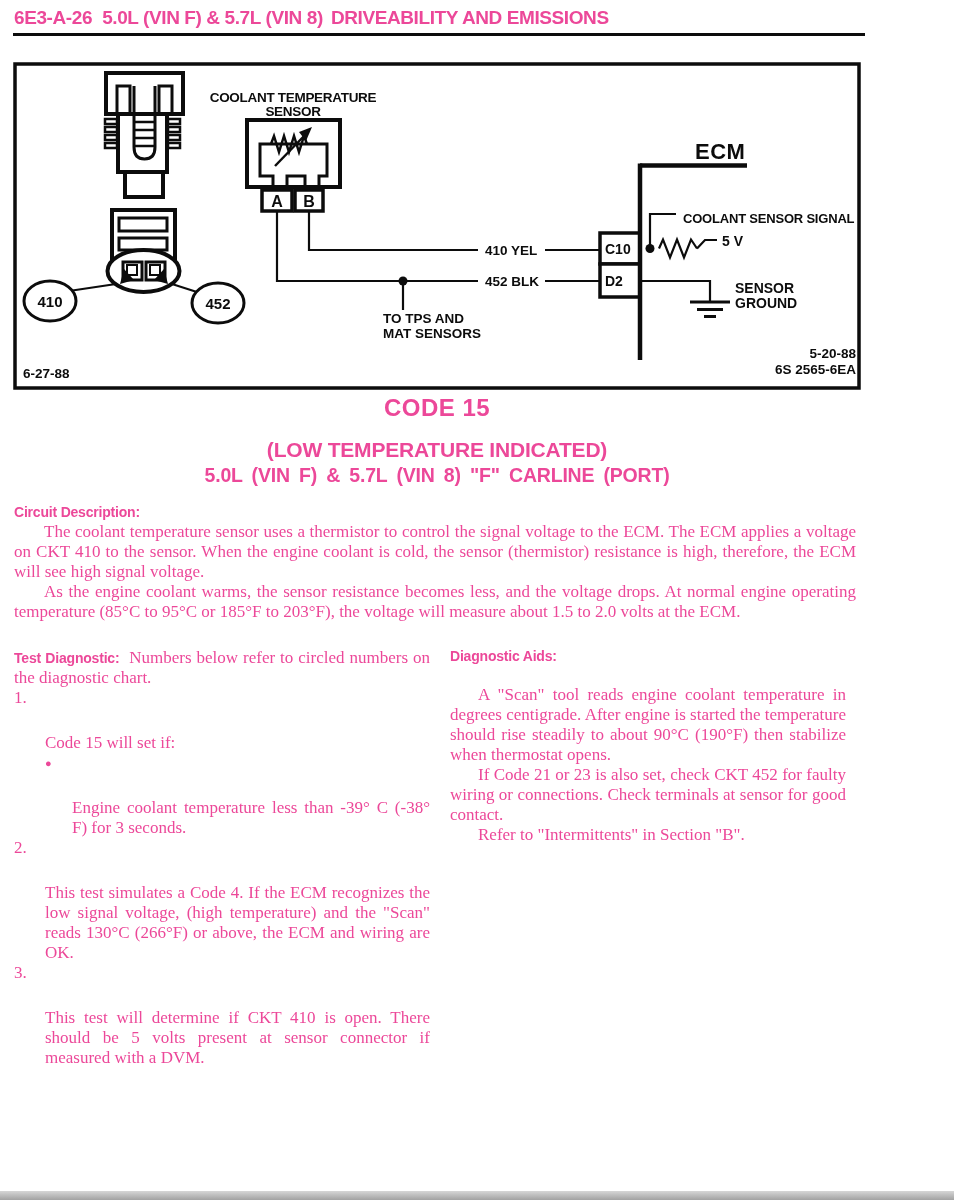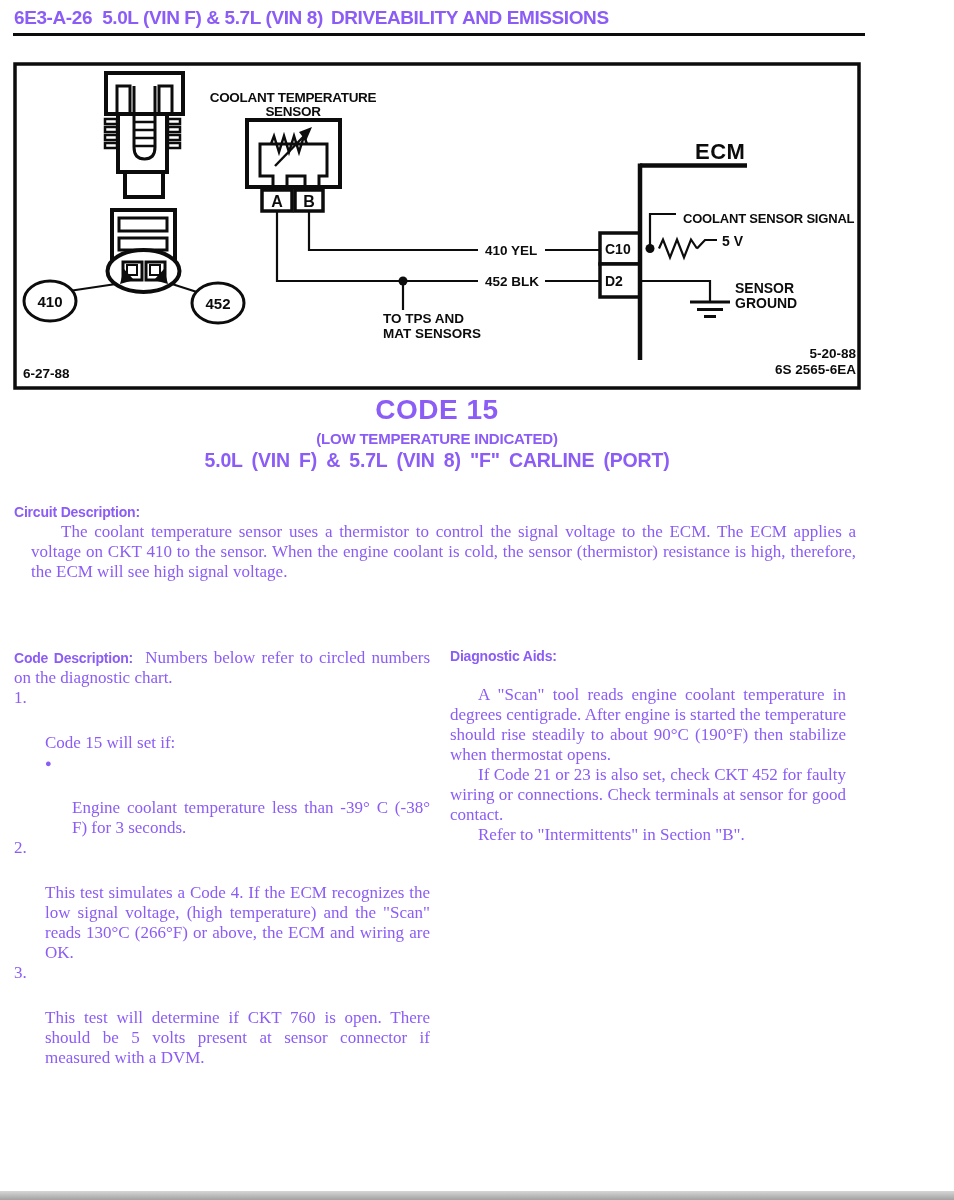--- a/index.html
+++ b/index.html
@@ -1,42 +1,42 @@
 <!DOCTYPE html>
 <html><head>
 <meta charset="utf-8">
 <style>
   html,body { margin:0; padding:0; background:#ffffff; }
   .page {
     position:relative; width:954px; height:1200px; background:#fff;
-    font-family:"Liberation Sans", sans-serif; color:#8b5cf6; overflow:hidden;
+    font-family:"Liberation Sans", sans-serif; color:#ec4899; overflow:hidden;
   }
   
   .hdr {
     position:absolute; left:14px; top:7px; width:900px;
     font-weight:bold; font-size:19px; letter-spacing:-0.4px; white-space:nowrap;
   }
   .hdr .gap1 { display:inline-block; width:10px; }
   .hdr .gap2 { display:inline-block; width:8px; }
   .hdr-rule { position:absolute; left:13px; top:33px; width:852px; height:3px; background:#0c0c0c; }
 
   
   .diagram { position:absolute; left:13px; top:62px; width:848px; height:328px; }
   svg text { font-family:"Liberation Sans", sans-serif; font-weight:bold; fill:#0c0c0c; }
 
   
   .titles { position:absolute; left:13px; top:394px; width:848px; text-align:center; font-weight:bold; }
-  .code15 { font-size:28px; letter-spacing:0.5px; margin-bottom:4px; }
+  .code15 { font-size:24px; letter-spacing:0.5px; margin-bottom:16px; }
   .t1 { font-size:20.5px; letter-spacing:-0.2px; }
-  .t2 { font-size:15px; letter-spacing:-0.2px; margin-top:1px; }
+  .t2 { font-size:21px; letter-spacing:-0.2px; margin-top:1px; }
   .t3 { font-size:19.5px; letter-spacing:-0.2px; word-spacing:4px; margin-top:2px; }
   .sect-h { font-size:14px; font-weight:bold; letter-spacing:-0.2px; }
   .circuit { position:absolute; left:14px; top:504px; width:842px; }
   .circuit p, .colL p, .colR p, .li { font-family:"Liberation Serif", serif; font-size:17px; line-height:20px; margin:0; text-align:justify; }
-  .circuit p { text-indent:30px;margin-left:17px; }
+  .circuit p { text-indent:30px; }
   .circuit .sect-h { margin-bottom:2px; }
 
   .cols { position:absolute; left:14px; top:648px; width:842px; display:flex; }
   .colL { width:416px; }
   .colR { width:396px; margin-left:20px; }
   .colR .sect-h { margin-bottom:21px; }
   .colR p { text-indent:28px; }
   .intro .sect-h { font-family:"Liberation Sans", sans-serif; }
   .li { display:flex; }
   .li .num { flex:0 0 31px; }
@@ -160,40 +160,41 @@
 
   <div class="titles">
     <div class="code15">CODE 15</div>
     <div class="t2">(LOW TEMPERATURE INDICATED)</div>
     <div class="t3">5.0L (VIN F) &amp; 5.7L (VIN 8) "F" CARLINE (PORT)</div>
   </div>
 
   <div class="circuit">
     <div class="sect-h">Circuit Description:</div>
     <p>The coolant temperature sensor uses a thermistor to control the signal voltage to the ECM. The ECM applies a voltage on CKT 410 to the sensor. When the engine coolant is cold, the sensor (thermistor) resistance is high, therefore, the ECM will see high signal voltage.</p>
+    <p>As the engine coolant warms, the sensor resistance becomes less, and the voltage drops. At normal engine operating temperature (85°C to 95°C or 185°F to 203°F), the voltage will measure about 1.5 to 2.0 volts at the ECM.</p>
   </div>
 
   <div class="cols">
     <div class="colL">
-      <p class="intro"><span class="sect-h">Code Description:</span>&nbsp; <span>Numbers below refer to circled numbers on the diagnostic chart.</span></p>
+      <p class="intro"><span class="sect-h">Test Diagnostic:</span>&nbsp; <span>Numbers below refer to circled numbers on the diagnostic chart.</span></p>
       <div class="li">
         <span class="num">1.</span>
         <span class="txt">Code 15 will set if:</span>
       </div>
       <div class="li sub">
         <span class="bul">●</span>
         <span class="txt">Engine coolant temperature less than -39° C (-38° F) for 3 seconds.</span>
       </div>
       <div class="li">
         <span class="num">2.</span>
         <span class="txt">This test simulates a Code 4. If the ECM recognizes the low signal voltage, (high temperature) and the "Scan" reads 130°C (266°F) or above, the ECM and wiring are OK.</span>
       </div>
       <div class="li">
         <span class="num">3.</span>
-        <span class="txt">This test will determine if CKT 760 is open. There should be 5 volts present at sensor connector if measured with a DVM.</span>
+        <span class="txt">This test will determine if CKT 410 is open. There should be 5 volts present at sensor connector if measured with a DVM.</span>
       </div>
     </div>
     <div class="colR">
       <div class="sect-h">Diagnostic Aids:</div>
       <p>A "Scan" tool reads engine coolant temperature in degrees centigrade. After engine is started the temperature should rise steadily to about 90°C (190°F) then stabilize when thermostat opens.</p>
       <p>If Code 21 or 23 is also set, check CKT 452 for faulty wiring or connections. Check terminals at sensor for good contact.</p>
       <p>Refer to "Intermittents" in Section "B".</p>
     </div>
   </div>
 

